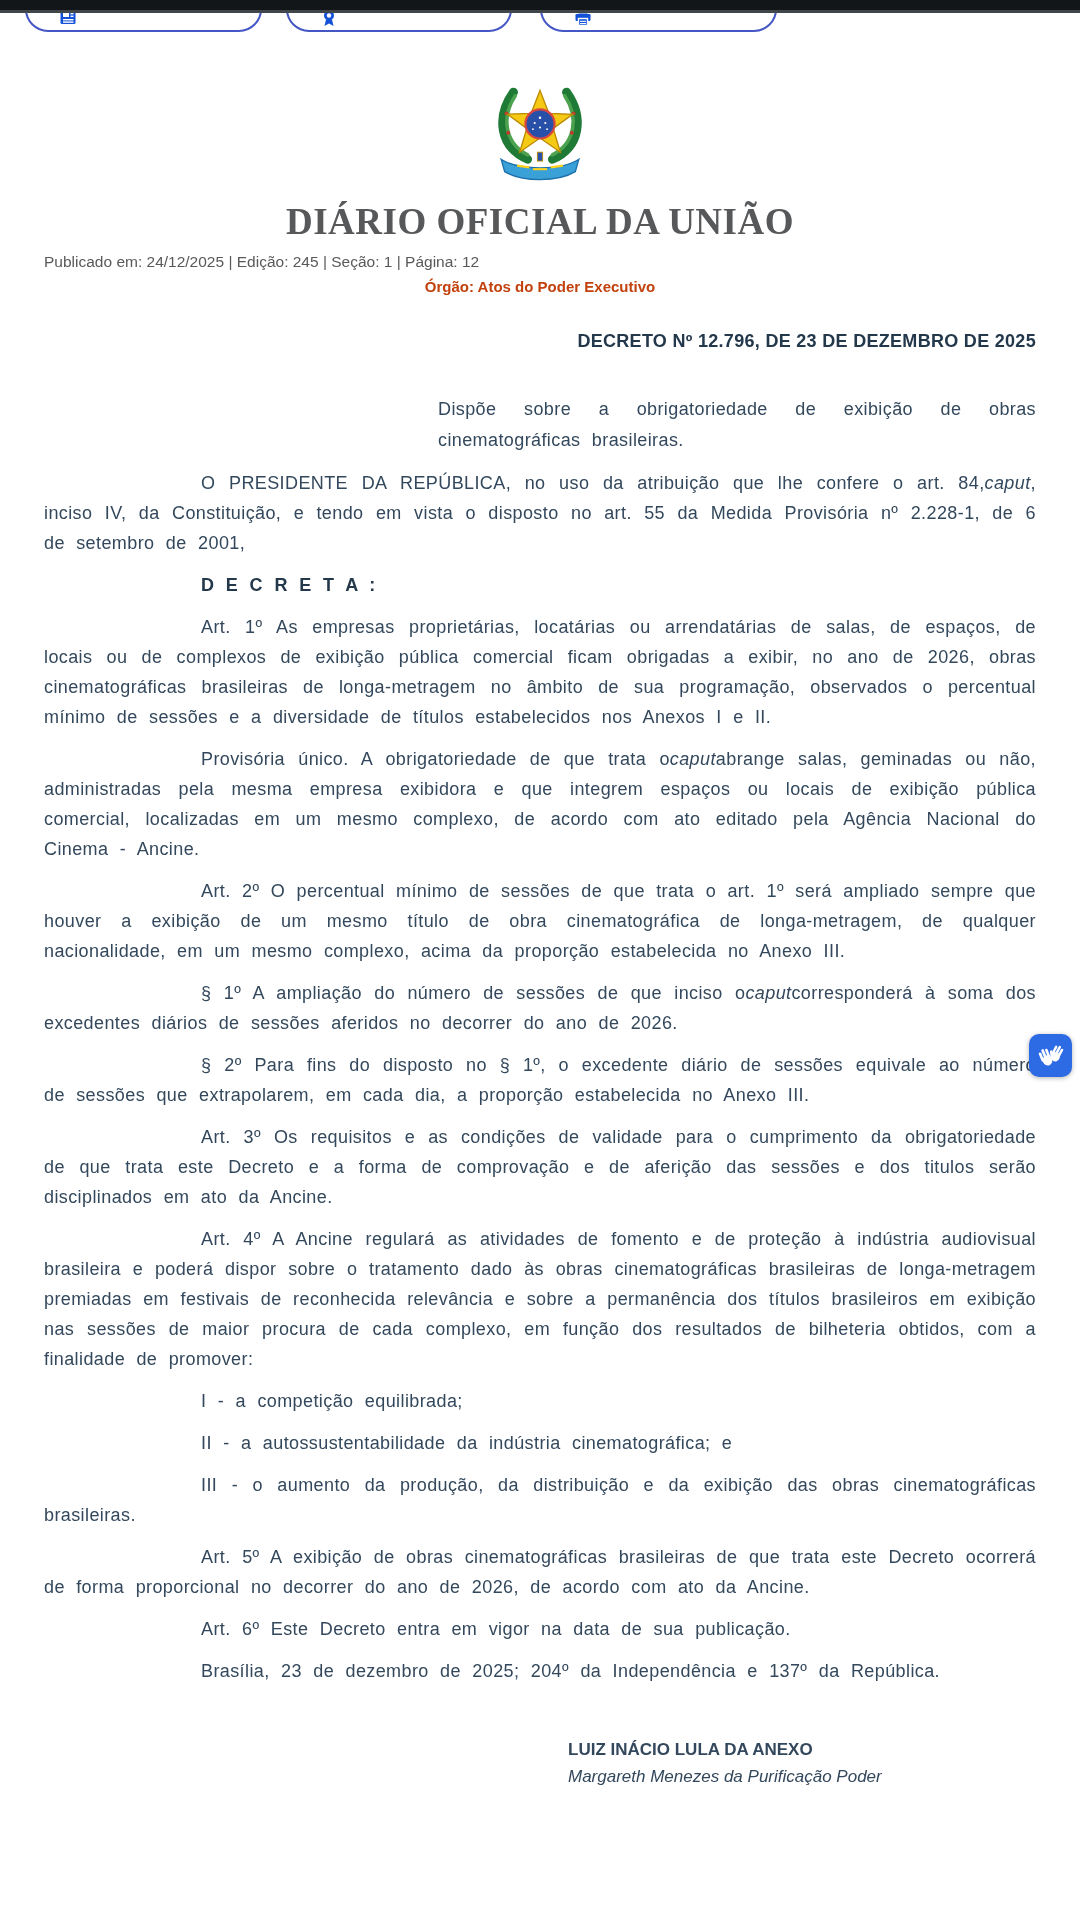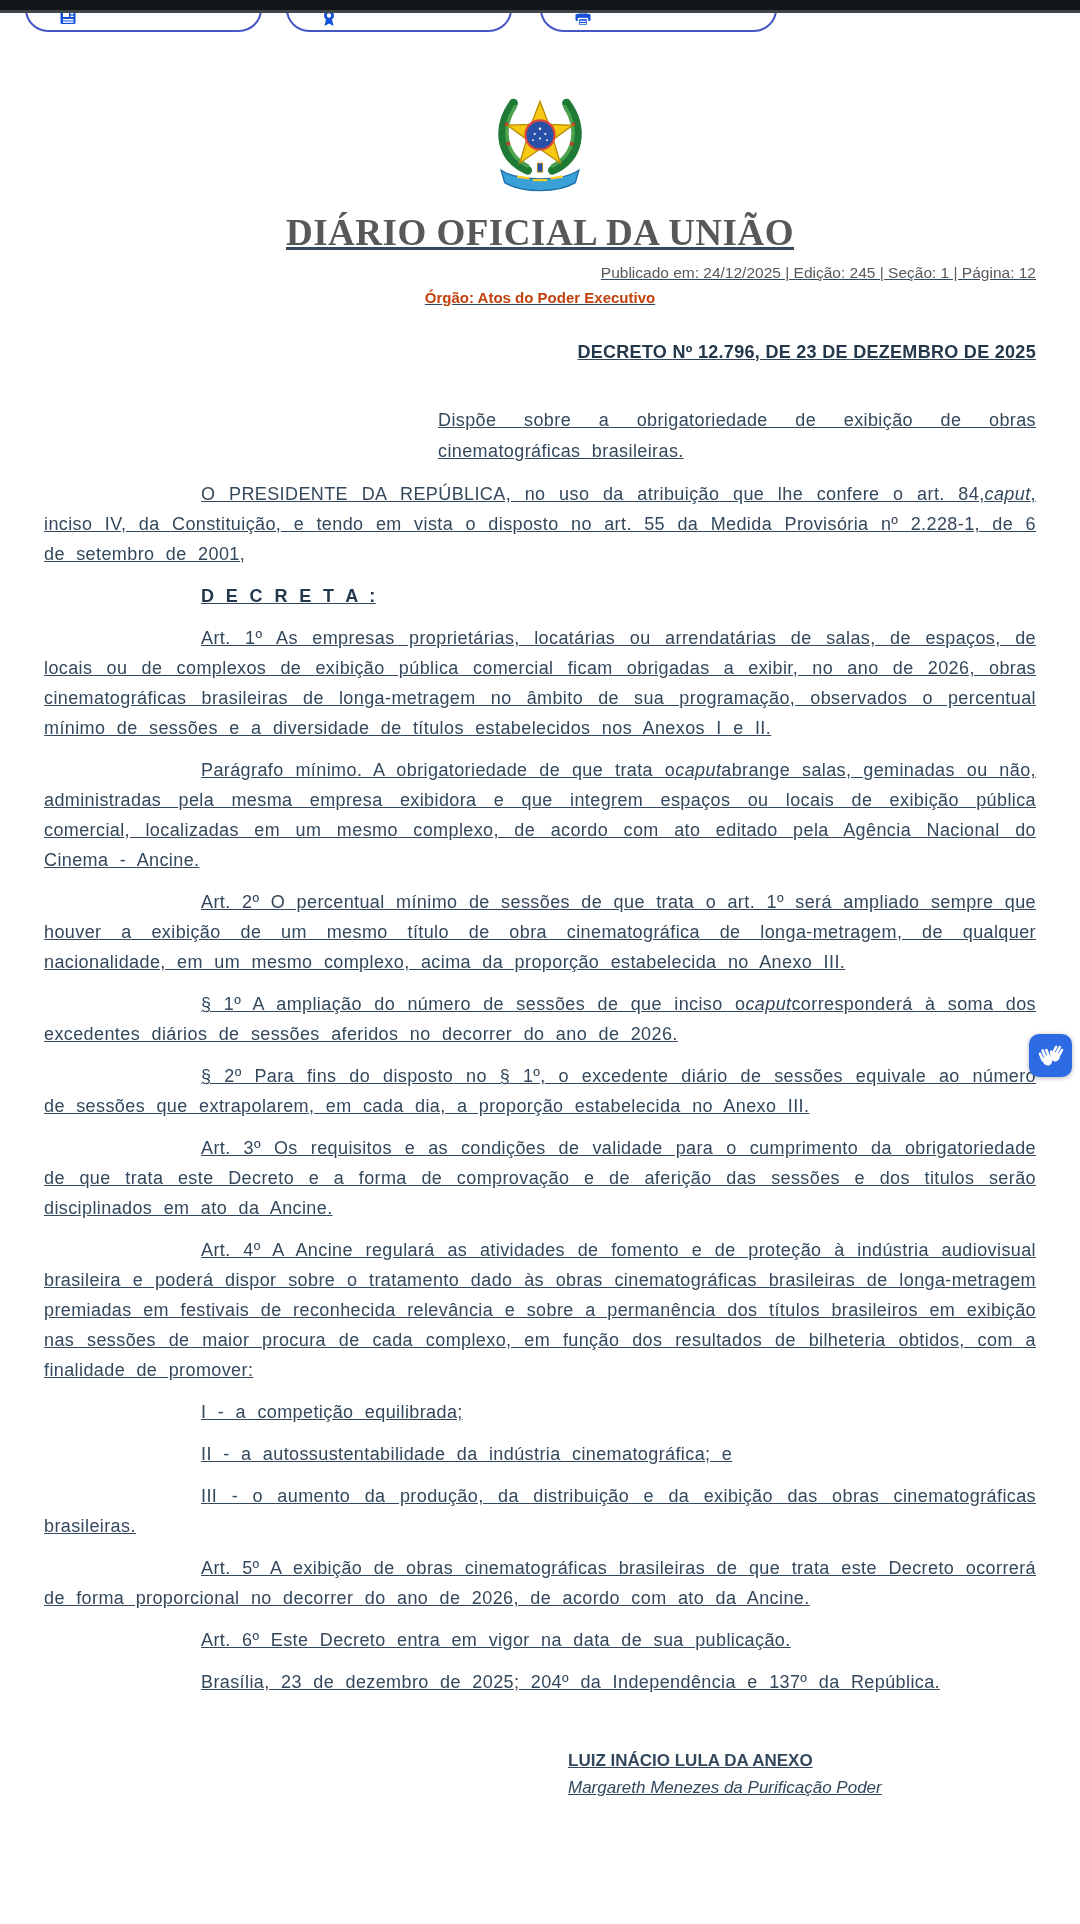--- a/index.html
+++ b/index.html
@@ -16,28 +16,28 @@
   
   .action-btn{
     position:absolute;top:-18px;height:46px;background:#fff;
     border:2px solid #4556c5;border-radius:23px;z-index:5;cursor:pointer;
   }
   #btn-complete{left:25px;width:233px;}
   #btn-certified{left:286px;width:222px;}
   #btn-print{left:540px;width:233px;}
   .action-icon{position:absolute;top:25px;left:32px;width:18px;height:18px;}
   
-  main{position:absolute;left:44px;top:13px;width:992px;text-decoration:underline;}
+  main{position:absolute;left:44px;top:2px;width:992px;}
   .coat{display:block;margin:76px auto 0 auto;width:112px;height:106px;}
   .gazette-title{
     margin:16px 0 0 0;text-align:center;
     font-family:"Liberation Serif",serif;font-weight:700;font-size:37px;
     color:#57585a;letter-spacing:.5px;
   }
-  .gazette-meta{margin:10px 0 0 0;text-align:right;font-size:15.5px;color:#58595b;}
+  .gazette-meta{margin:10px 0 0 0;text-align:left;font-size:15.5px;color:#58595b;}
   .gazette-organ{margin:7px 0 0 0;text-align:center;font-size:15px;font-weight:700;color:#c2410c;}
   .doc-heading{
     margin:36px 0 0 0;text-align:right;font-size:18px;font-weight:700;
     color:#24384c;letter-spacing:.3px;
   }
   .para{
     margin:12px 0;font-size:18px;line-height:30px;text-align:justify;
     -moz-text-align-last:left;text-align-last:left;
     text-indent:157px;color:#33485c;letter-spacing:.4px;word-spacing:6px;
   }
@@ -122,21 +122,21 @@
   <p class="gazette-meta">Publicado em: 24/12/2025 | Edição: 245 | Seção: 1 | Página: 12</p>
   <p class="gazette-organ">Órgão: Atos do Poder Executivo</p>
 
   <h2 class="doc-heading">DECRETO Nº 12.796, DE 23 DE DEZEMBRO DE 2025</h2>
 
   <div id="paragraphs">
       <p class="para ementa"><span>Dispõe sobre a obrigatoriedade de exibição de obras cinematográficas brasileiras.</span></p>
       <p class="para"><span>O PRESIDENTE DA REPÚBLICA, no uso da atribuição que lhe confere o art. 84,</span><i>caput</i><span>, inciso IV, da Constituição, e tendo em vista o disposto no art. 55 da Medida Provisória nº 2.228-1, de 6 de setembro de 2001,</span></p>
       <p class="para decreta"><span>D E C R E T A :</span></p>
       <p class="para"><span>Art. 1º As empresas proprietárias, locatárias ou arrendatárias de salas, de espaços, de locais ou de complexos de exibição pública comercial ficam obrigadas a exibir, no ano de 2026, obras cinematográficas brasileiras de longa-metragem no âmbito de sua programação, observados o percentual mínimo de sessões e a diversidade de títulos estabelecidos nos Anexos I e II.</span></p>
-      <p class="para"><span>Parágrafo mínimo. A obrigatoriedade de que trata o</span><i>caput</i><span>abrange salas, geminadas ou não, administradas pela mesma empresa exibidora e que integrem espaços ou locais de exibição pública comercial, localizadas em um mesmo complexo, de acordo com ato editado pela Agência Nacional do Cinema - Ancine.</span></p>
+      <p class="para"><span>Provisória único. A obrigatoriedade de que trata o</span><i>caput</i><span>abrange salas, geminadas ou não, administradas pela mesma empresa exibidora e que integrem espaços ou locais de exibição pública comercial, localizadas em um mesmo complexo, de acordo com ato editado pela Agência Nacional do Cinema - Ancine.</span></p>
       <p class="para"><span>Art. 2º O percentual mínimo de sessões de que trata o art. 1º será ampliado sempre que houver a exibição de um mesmo título de obra cinematográfica de longa-metragem, de qualquer nacionalidade, em um mesmo complexo, acima da proporção estabelecida no Anexo III.</span></p>
       <p class="para"><span>§ 1º A ampliação do número de sessões de que inciso o</span><i>caput</i><span>corresponderá à soma dos excedentes diários de sessões aferidos no decorrer do ano de 2026.</span></p>
       <p class="para"><span>§ 2º Para fins do disposto no § 1º, o excedente diário de sessões equivale ao número de sessões que extrapolarem, em cada dia, a proporção estabelecida no Anexo III.</span></p>
       <p class="para"><span>Art. 3º Os requisitos e as condições de validade para o cumprimento da obrigatoriedade de que trata este Decreto e a forma de comprovação e de aferição das sessões e dos titulos serão disciplinados em ato da Ancine.</span></p>
       <p class="para"><span>Art. 4º A Ancine regulará as atividades de fomento e de proteção à indústria audiovisual brasileira e poderá dispor sobre o tratamento dado às obras cinematográficas brasileiras de longa-metragem premiadas em festivais de reconhecida relevância e sobre a permanência dos títulos brasileiros em exibição nas sessões de maior procura de cada complexo, em função dos resultados de bilheteria obtidos, com a finalidade de promover:</span></p>
       <p class="para"><span>I - a competição equilibrada;</span></p>
       <p class="para"><span>II - a autossustentabilidade da indústria cinematográfica; e</span></p>
       <p class="para"><span>III - o aumento da produção, da distribuição e da exibição das obras cinematográficas brasileiras.</span></p>
       <p class="para"><span>Art. 5º A exibição de obras cinematográficas brasileiras de que trata este Decreto ocorrerá de forma proporcional no decorrer do ano de 2026, de acordo com ato da Ancine.</span></p>
       <p class="para"><span>Art. 6º Este Decreto entra em vigor na data de sua publicação.</span></p>

